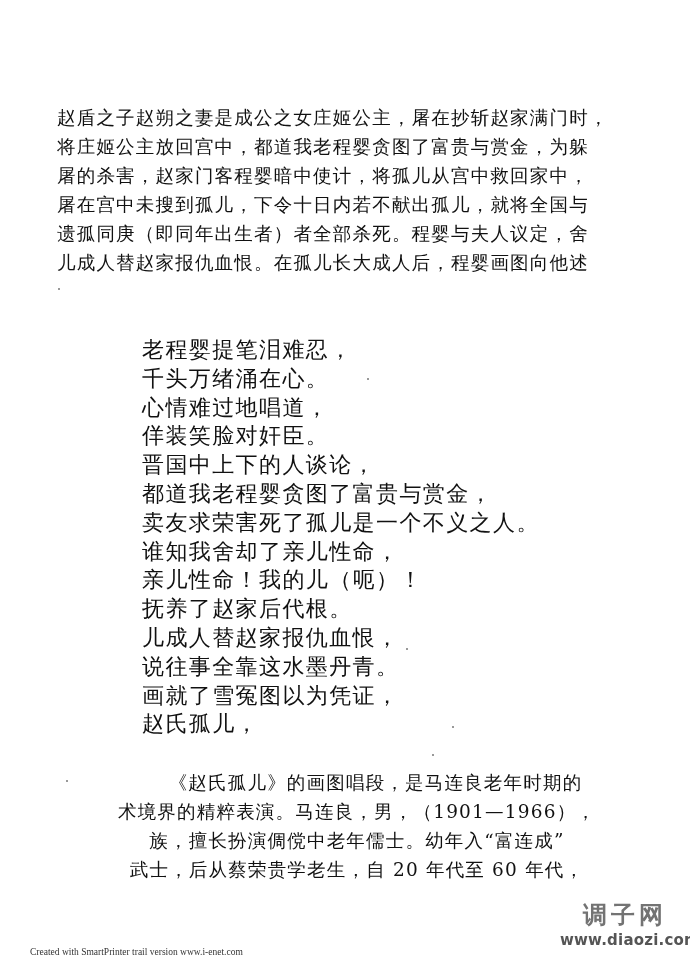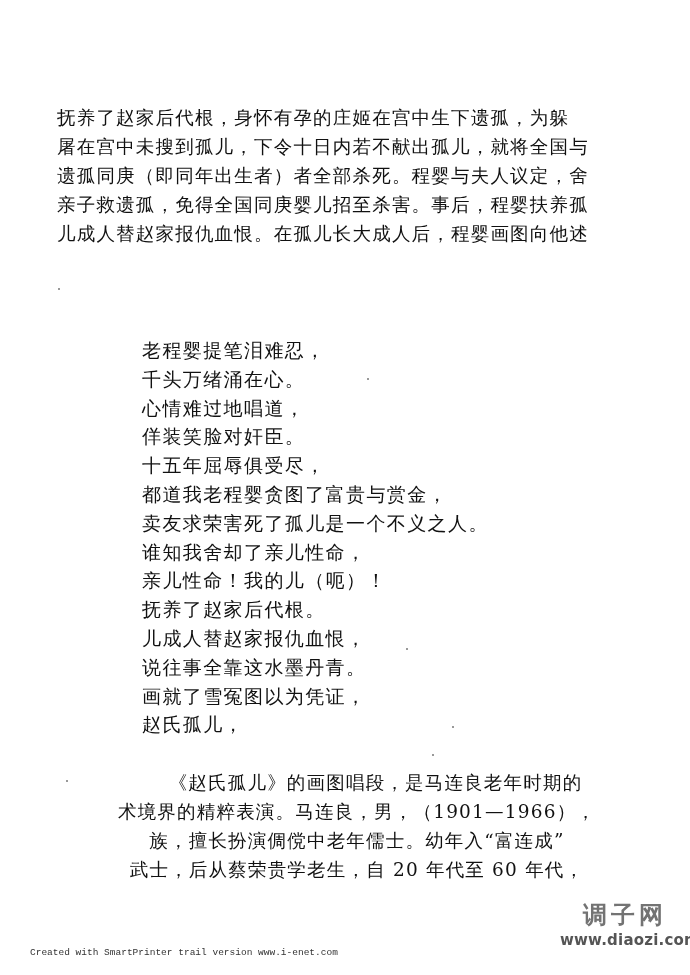--- a/index.html
+++ b/index.html
@@ -31,36 +31,36 @@
       display: block;
       height: 29px;
       line-height: 29px;
       white-space: nowrap;
     }
     .para-1 { top: 103px; }
     .verse {
       position: absolute;
       left: 142px;
       top: 336px;
-      font-size: 19px;
+      font-size: 22px;
       letter-spacing: 1.4px;
     }
     .verse .line {
       display: block;
       height: 28.8px;
       line-height: 28.8px;
       white-space: nowrap;
     }
     .para-2 { top: 768px; text-align: center; }
     .para-2 .line.indent { padding-left: 37px; }
     .footer-credit {
       position: absolute;
       left: 30px;
       top: 947px;
-      font-family: Liberation Mono, monospace;
+      font-family: Liberation Serif, serif;
       font-size: 9.5px;
       color: #333333;
       letter-spacing: 0px;
     }
     .watermark {
       position: absolute;
       left: 560px;
       top: 900px;
       width: 130px;
       text-align: center;
@@ -89,33 +89,34 @@
       background: #777;
       border-radius: 1px;
     }
   </style>
 </head>
 <body>
 
 <div class="page">
 
   <div class="para para-1">
-    <span class="line">抚养了赵家后代根，身怀有孕的庄姬在宫中生下遗孤，为躲</span>
+    <span class="line">赵盾之子赵朔之妻是成公之女庄姬公主，屠在抄斩赵家满门时，</span>
+    <span class="line">将庄姬公主放回宫中，都道我老程婴贪图了富贵与赏金，为躲</span>
+    <span class="line">屠的杀害，赵家门客程婴暗中使计，将孤儿从宫中救回家中，</span>
     <span class="line">屠在宫中未搜到孤儿，下令十日内若不献出孤儿，就将全国与</span>
     <span class="line">遗孤同庚（即同年出生者）者全部杀死。程婴与夫人议定，舍</span>
-    <span class="line">亲子救遗孤，免得全国同庚婴儿招至杀害。事后，程婴扶养孤</span>
     <span class="line">儿成人替赵家报仇血恨。在孤儿长大成人后，程婴画图向他述</span>
   </div>
 
   <div class="verse">
     <span class="line">老程婴提笔泪难忍，</span>
     <span class="line">千头万绪涌在心。</span>
     <span class="line">心情难过地唱道，</span>
     <span class="line">佯装笑脸对奸臣。</span>
-    <span class="line">十五年屈辱俱受尽，</span>
+    <span class="line">晋国中上下的人谈论，</span>
     <span class="line">都道我老程婴贪图了富贵与赏金，</span>
     <span class="line">卖友求荣害死了孤儿是一个不义之人。</span>
     <span class="line">谁知我舍却了亲儿性命，</span>
     <span class="line">亲儿性命！我的儿（呃）！</span>
     <span class="line">抚养了赵家后代根。</span>
     <span class="line">儿成人替赵家报仇血恨，</span>
     <span class="line">说往事全靠这水墨丹青。</span>
     <span class="line">画就了雪冤图以为凭证，</span>
     <span class="line">赵氏孤儿，</span>
   </div>

